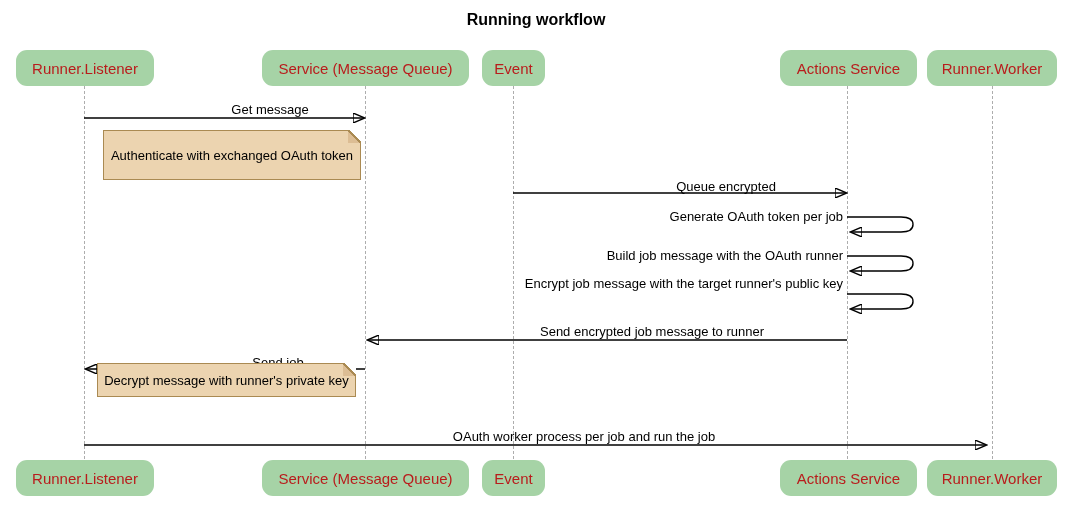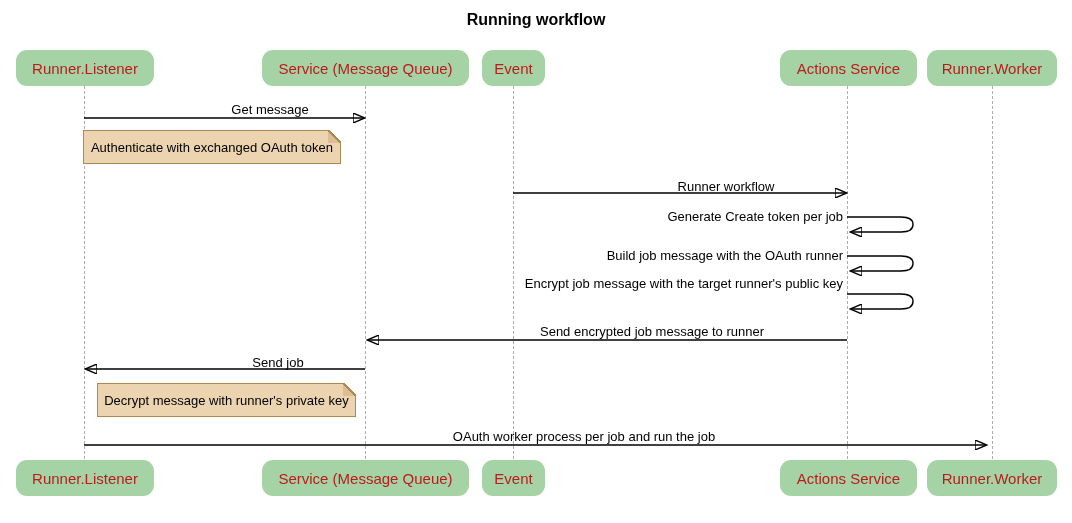--- a/index.html
+++ b/index.html
@@ -133,30 +133,30 @@
     <path d="M513 193 H846" marker-end="url(#arr)"></path>
     <path d="M847 217 H901 Q913 217 913 224.5 Q913 232 901 232 H851" marker-end="url(#arr)"></path>
     <path d="M847 256 H901 Q913 256 913 263.5 Q913 271 901 271 H851" marker-end="url(#arr)"></path>
     <path d="M847 294 H901 Q913 294 913 301.5 Q913 309 901 309 H851" marker-end="url(#arr)"></path>
     <path d="M847 340 H368" marker-end="url(#arr)"></path>
     <path d="M365 369 H86" marker-end="url(#arr)"></path>
     <path d="M84 445 H986" marker-end="url(#arr)"></path>
   </svg>
 
   <div class="msg-label" style="left:224px;top:102px">Get message</div>
-  <div class="msg-label" style="left:680px;top:179px">Runner workflow</div>
-  <div class="msg-label-right" style="right:229px;top:209px">Generate Create token per job</div>
+  <div class="msg-label" style="left:680px;top:179px">Queue encrypted</div>
+  <div class="msg-label-right" style="right:229px;top:209px">Generate OAuth token per job</div>
   <div class="msg-label-right" style="right:229px;top:248px">Build job message with the OAuth runner</div>
   <div class="msg-label-right" style="right:229px;top:276px">Encrypt job message with the target runner's public key</div>
   <div class="msg-label" style="left:606px;top:324px">Send encrypted job message to runner</div>
   <div class="msg-label" style="left:232px;top:355px">Send job</div>
   <div class="msg-label" style="left:538px;top:429px">OAuth worker process per job and run the job</div>
 
-  <div class="note" style="left:83px;top:130px;width:258px;height:34px">
+  <div class="note" style="left:103px;top:130px;width:258px;height:50px">
     <span>Authenticate with exchanged OAuth token</span>
     <span class="note-fold"></span>
   </div>
-  <div class="note" style="left:97px;top:383px;width:259px;height:34px">
+  <div class="note" style="left:97px;top:363px;width:259px;height:34px">
     <span>Decrypt message with runner's private key</span>
     <span class="note-fold"></span>
   </div>
 
 </div>
 
 </body></html>

